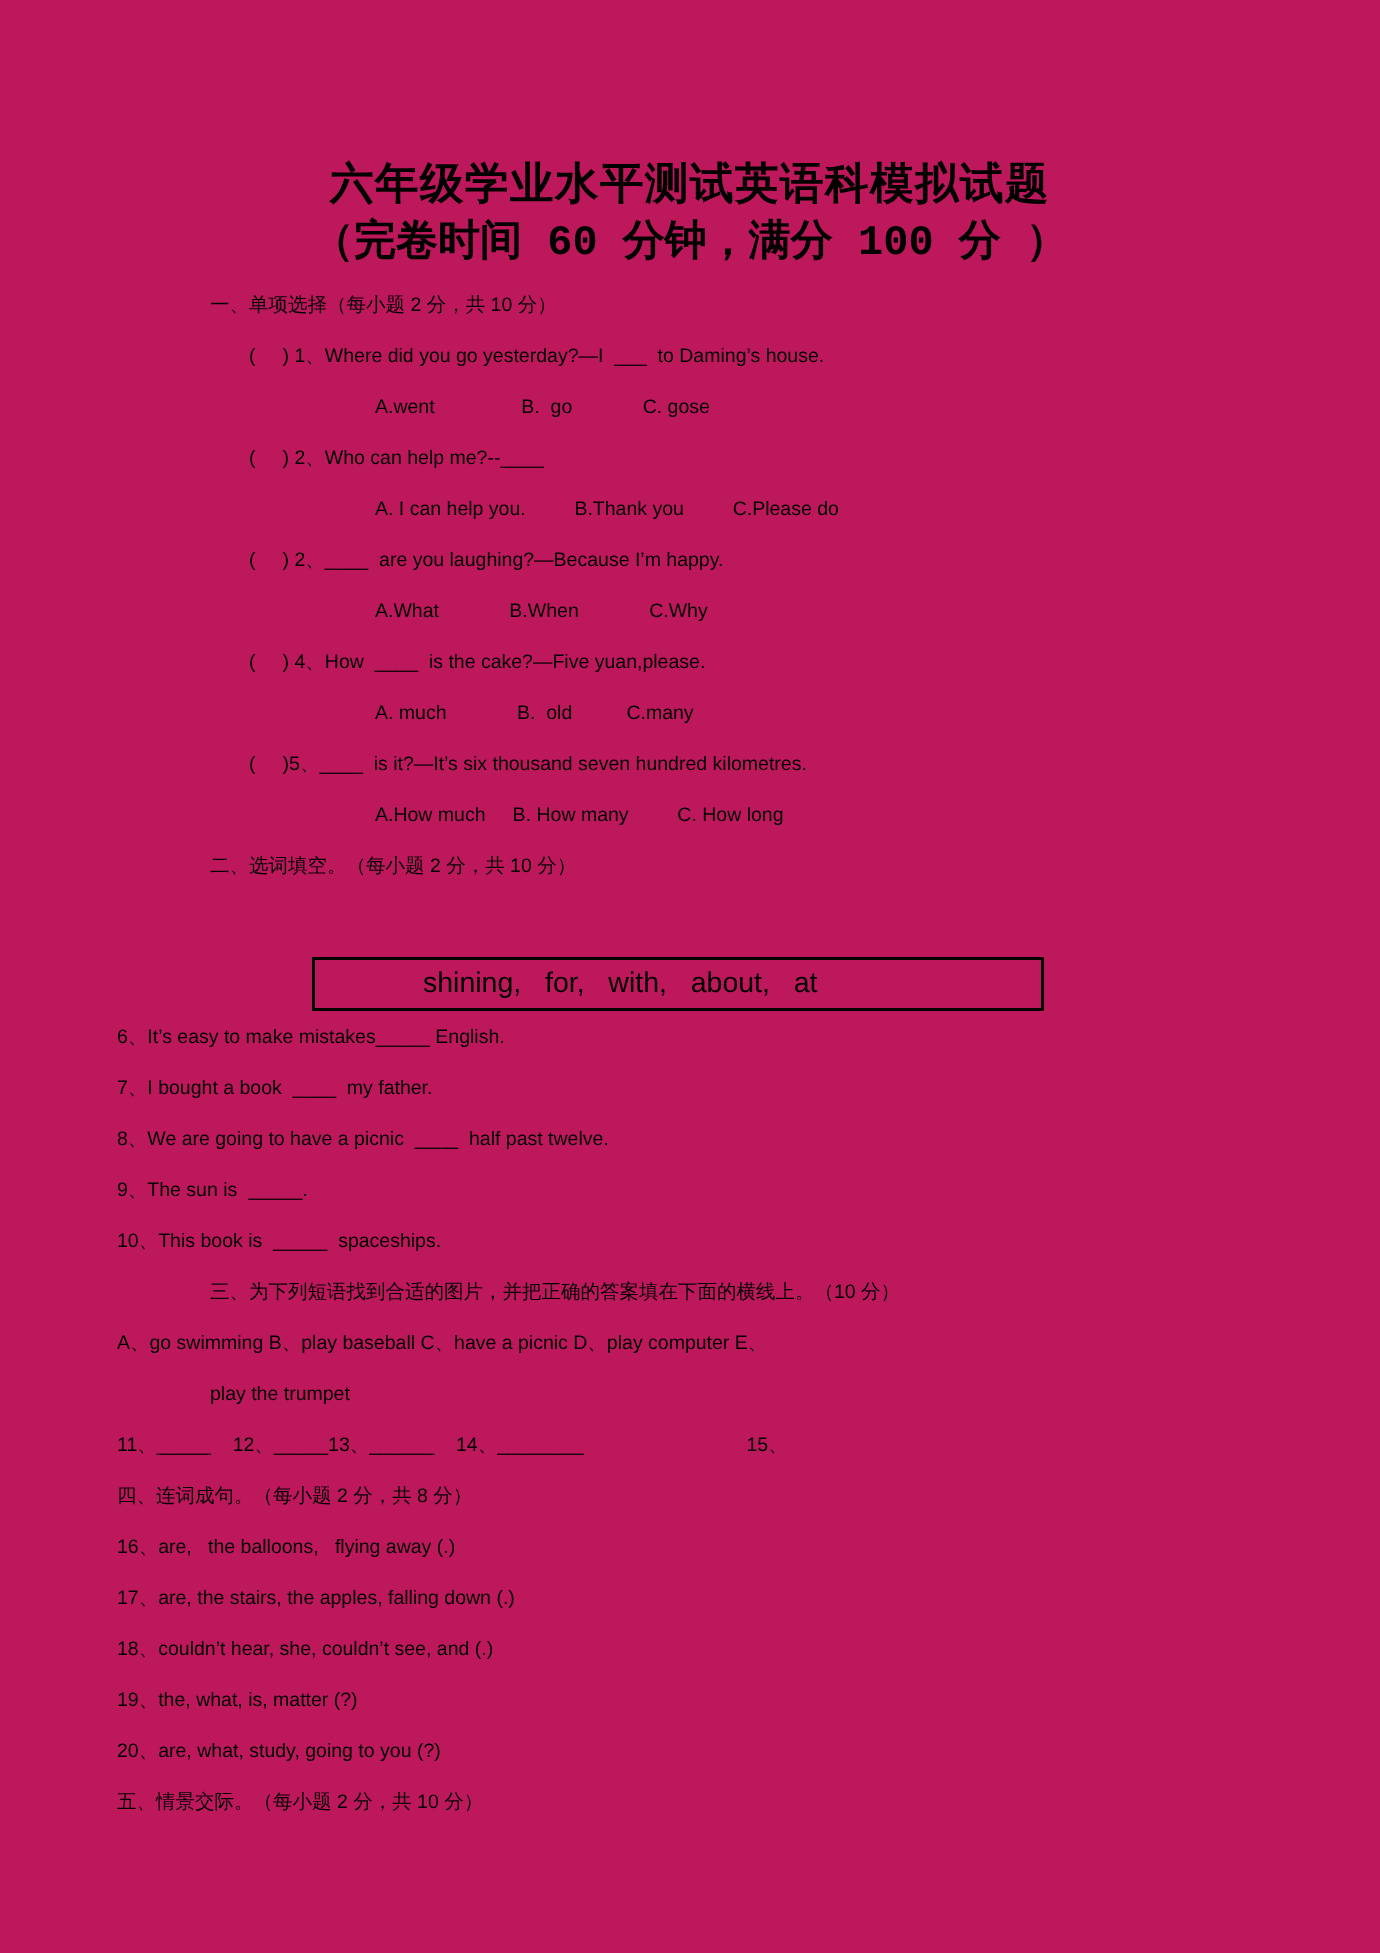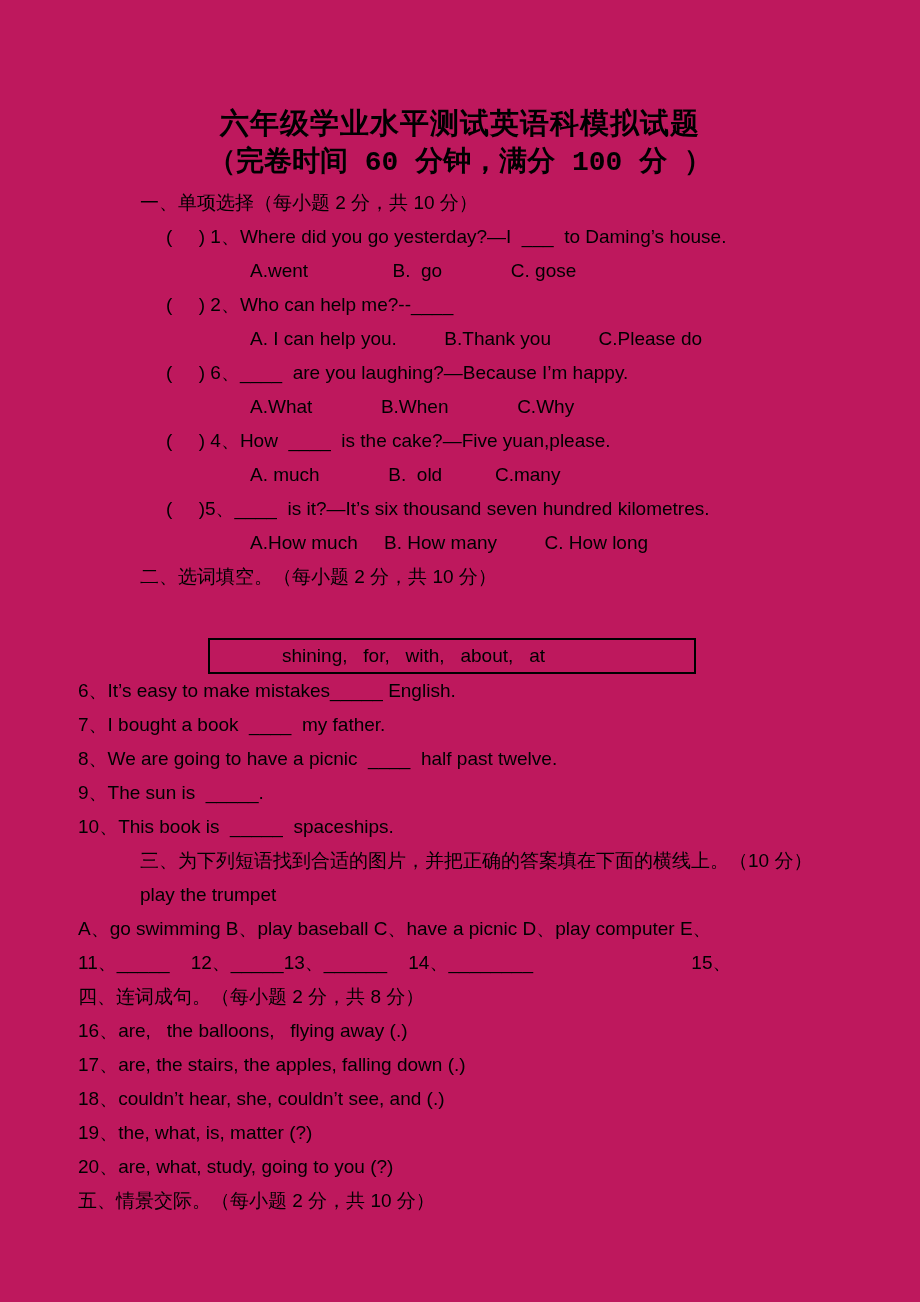--- a/index.html
+++ b/index.html
@@ -24,21 +24,21 @@
   .subtitle {
     font-size: 28px;
     font-weight: bold;
     text-align: center;
     line-height: 38px;
     white-space: pre;
     font-family: Liberation Mono, monospace;
   }
   .doc-body { margin-top: 4px; }
   .line {
-    font-size: 19px;
+    font-size: 13px;
     line-height: 34px;
     height: 34px;
     white-space: pre;
   }
   .ind-head { margin-left: 140px; }
   .ind-q    { margin-left: 166px; }
   .ind-item { margin-left: 78px; }
   .ind-opt  { margin-left: 250px; }
   .wordbox {
     box-sizing: border-box;
@@ -59,40 +59,40 @@
 <div class="page">
   <div class="title">六年级学业水平测试英语科模拟试题</div>
   <div class="subtitle">（完卷时间 60 分钟，满分 100 分 ）</div>
   <div class="doc-body">
       <div>
         <div class="line ind-head">一、单项选择（每小题 2 分，共 10 分）</div>
         <div class="line ind-q">(     ) 1、Where did you go yesterday?—I  ___  to Daming’s house.</div>
         <div class="line ind-opt">A.went                B.  go             C. gose</div>
         <div class="line ind-q">(     ) 2、Who can help me?--____</div>
         <div class="line ind-opt">A. I can help you.         B.Thank you         C.Please do</div>
-        <div class="line ind-q">(     ) 6、____  are you laughing?—Because I’m happy.</div>
+        <div class="line ind-q">(     ) 2、____  are you laughing?—Because I’m happy.</div>
         <div class="line ind-opt">A.What             B.When             C.Why</div>
         <div class="line ind-q">(     ) 4、How  ____  is the cake?—Five yuan,please.</div>
         <div class="line ind-opt">A. much             B.  old          C.many</div>
         <div class="line ind-q">(     )5、____  is it?—It’s six thousand seven hundred kilometres.</div>
         <div class="line ind-opt">A.How much     B. How many         C. How long</div>
       </div>
       <div>
         <div class="line ind-head">二、选词填空。（每小题 2 分，共 10 分）</div>
         <div class="wordbox">shining,   for,   with,   about,   at</div>
         <div class="line ind-item">6、It’s easy to make mistakes_____ English.</div>
         <div class="line ind-item">7、I bought a book  ____  my father.</div>
         <div class="line ind-item">8、We are going to have a picnic  ____  half past twelve.</div>
         <div class="line ind-item">9、The sun is  _____.</div>
         <div class="line ind-item">10、This book is  _____  spaceships.</div>
       </div>
       <div>
         <div class="line ind-head">三、为下列短语找到合适的图片，并把正确的答案填在下面的横线上。（10 分）</div>
+        <div class="line ind-item">A、go swimming B、play baseball C、have a picnic D、play computer E、</div>
         <div class="line ind-head">play the trumpet</div>
-        <div class="line ind-item">A、go swimming B、play baseball C、have a picnic D、play computer E、</div>
         <div class="line ind-item">11、_____    12、_____13、______    14、________                              15、</div>
       </div>
       <div>
         <div class="line ind-item">四、连词成句。（每小题 2 分，共 8 分）</div>
         <div class="line ind-item">16、are,   the balloons,   flying away (.)</div>
         <div class="line ind-item">17、are, the stairs, the apples, falling down (.)</div>
         <div class="line ind-item">18、couldn’t hear, she, couldn’t see, and (.)</div>
         <div class="line ind-item">19、the, what, is, matter (?)</div>
         <div class="line ind-item">20、are, what, study, going to you (?)</div>
       </div>

